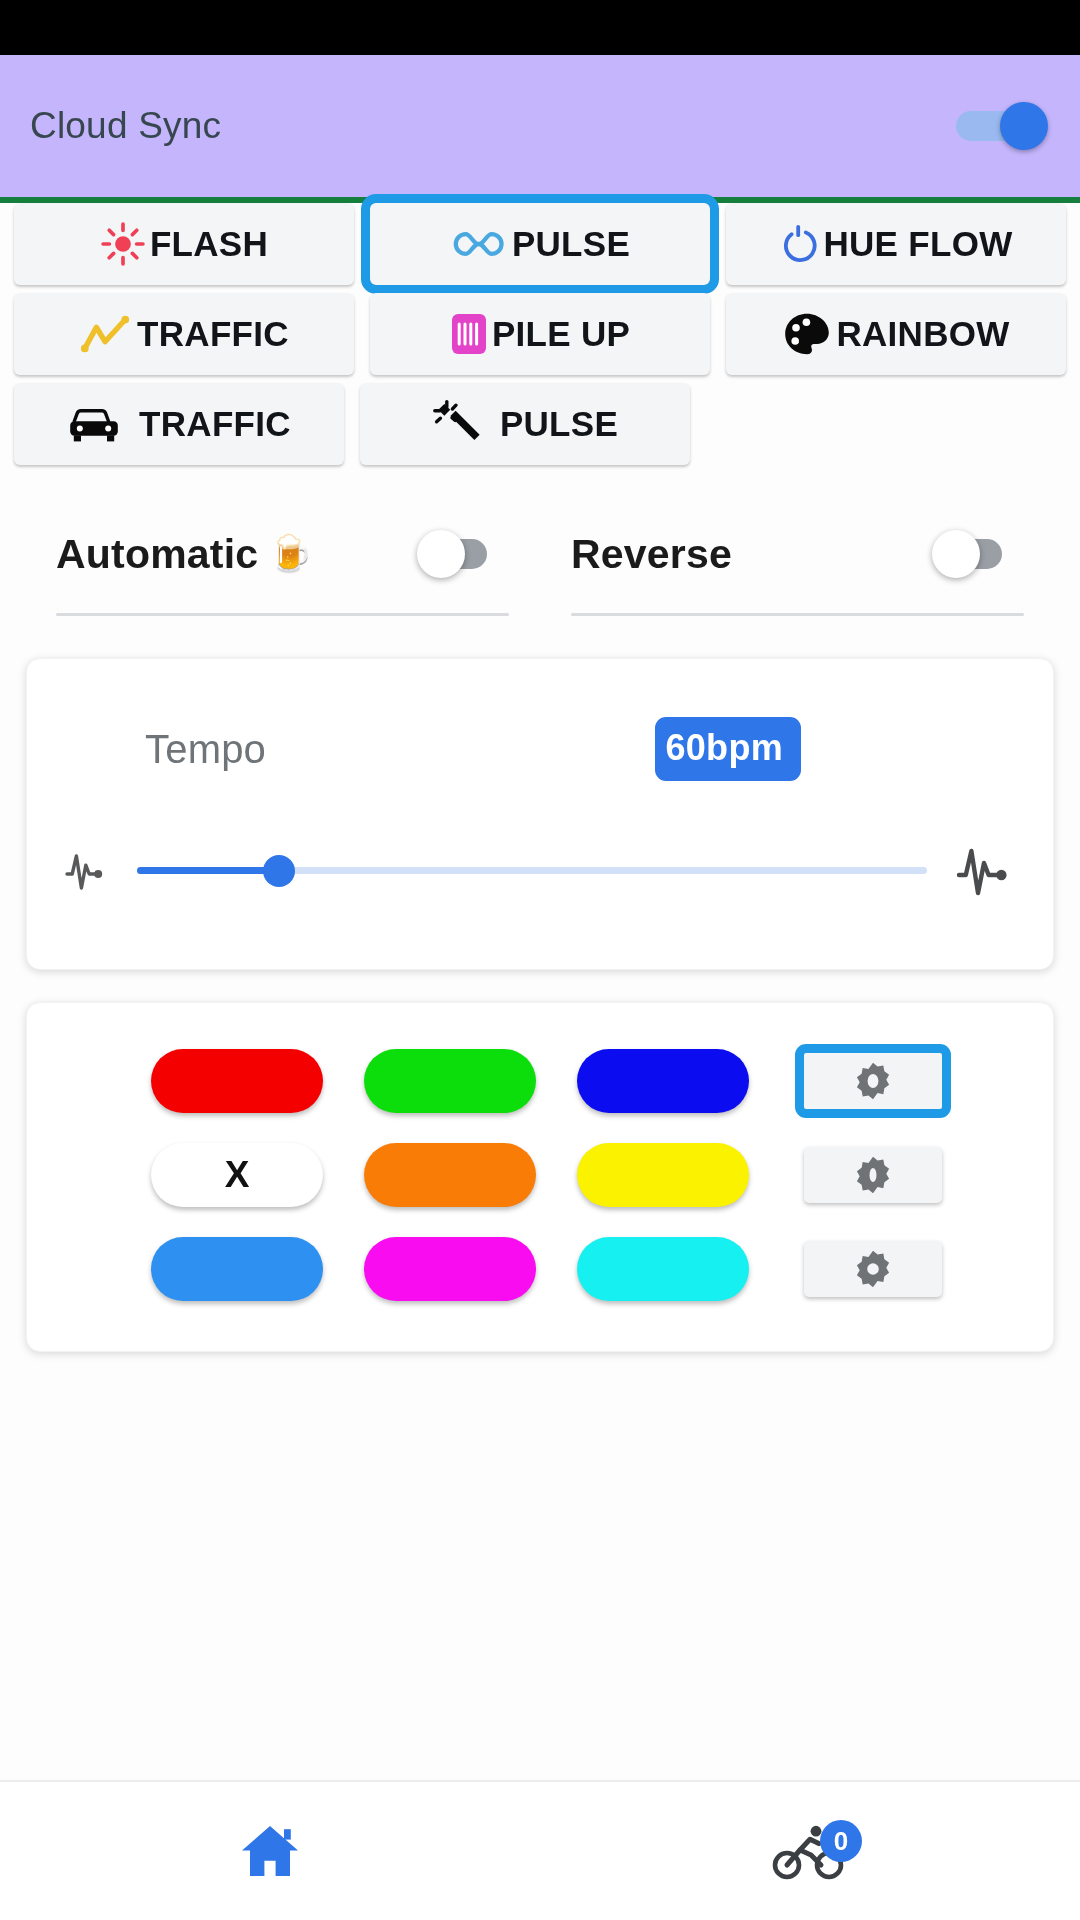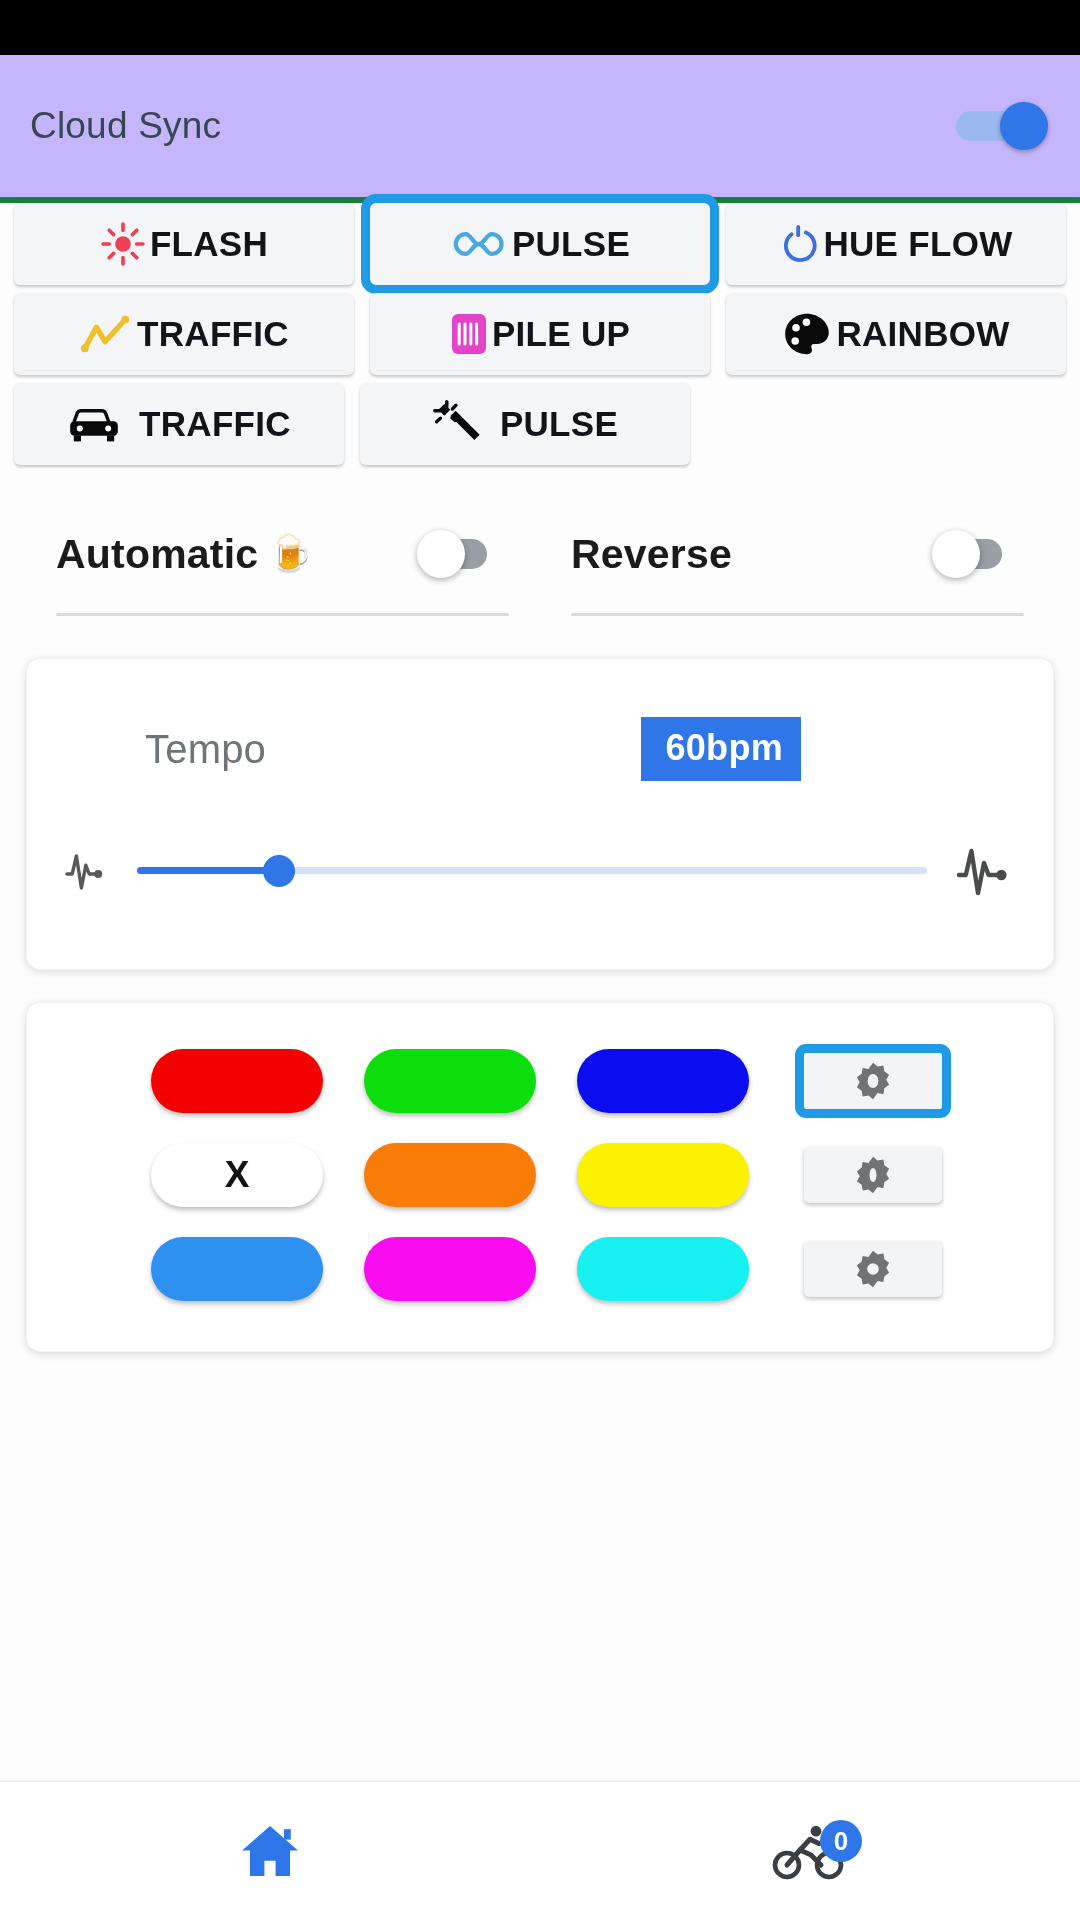--- a/index.html
+++ b/index.html
@@ -96,21 +96,21 @@
   }
   .tempo-top { display: flex; align-items: center; padding: 58px 0 0 0; }
   .tempo-label {
     font-size: 40px; color: #6f7478; letter-spacing: .2px;
     margin-left: 118px;
   }
   .bpm-badge {
     margin-left: auto; margin-right: 252px;
     background: #2f76e8; color: #ffffff;
     font-size: 36px; font-weight: bold;
-    padding: 10px 18px 12px 24px; border-radius: 0;
+    padding: 10px 18px 12px 10px; border-radius: 11px;
     letter-spacing: .3px;
   }
   .slider-row { display: flex; align-items: center; padding: 52px 36px 62px 36px; }
   .slider-track-wrap { flex: 1; position: relative; height: 40px; margin: 0 28px; }
   .track-bg {
     position: absolute; top: 17px; left: 0; right: 0; height: 7px;
     background: #d2e0f8; border-radius: 4px;
   }
   .track-fill {
     position: absolute; top: 17px; left: 0; height: 7px;

